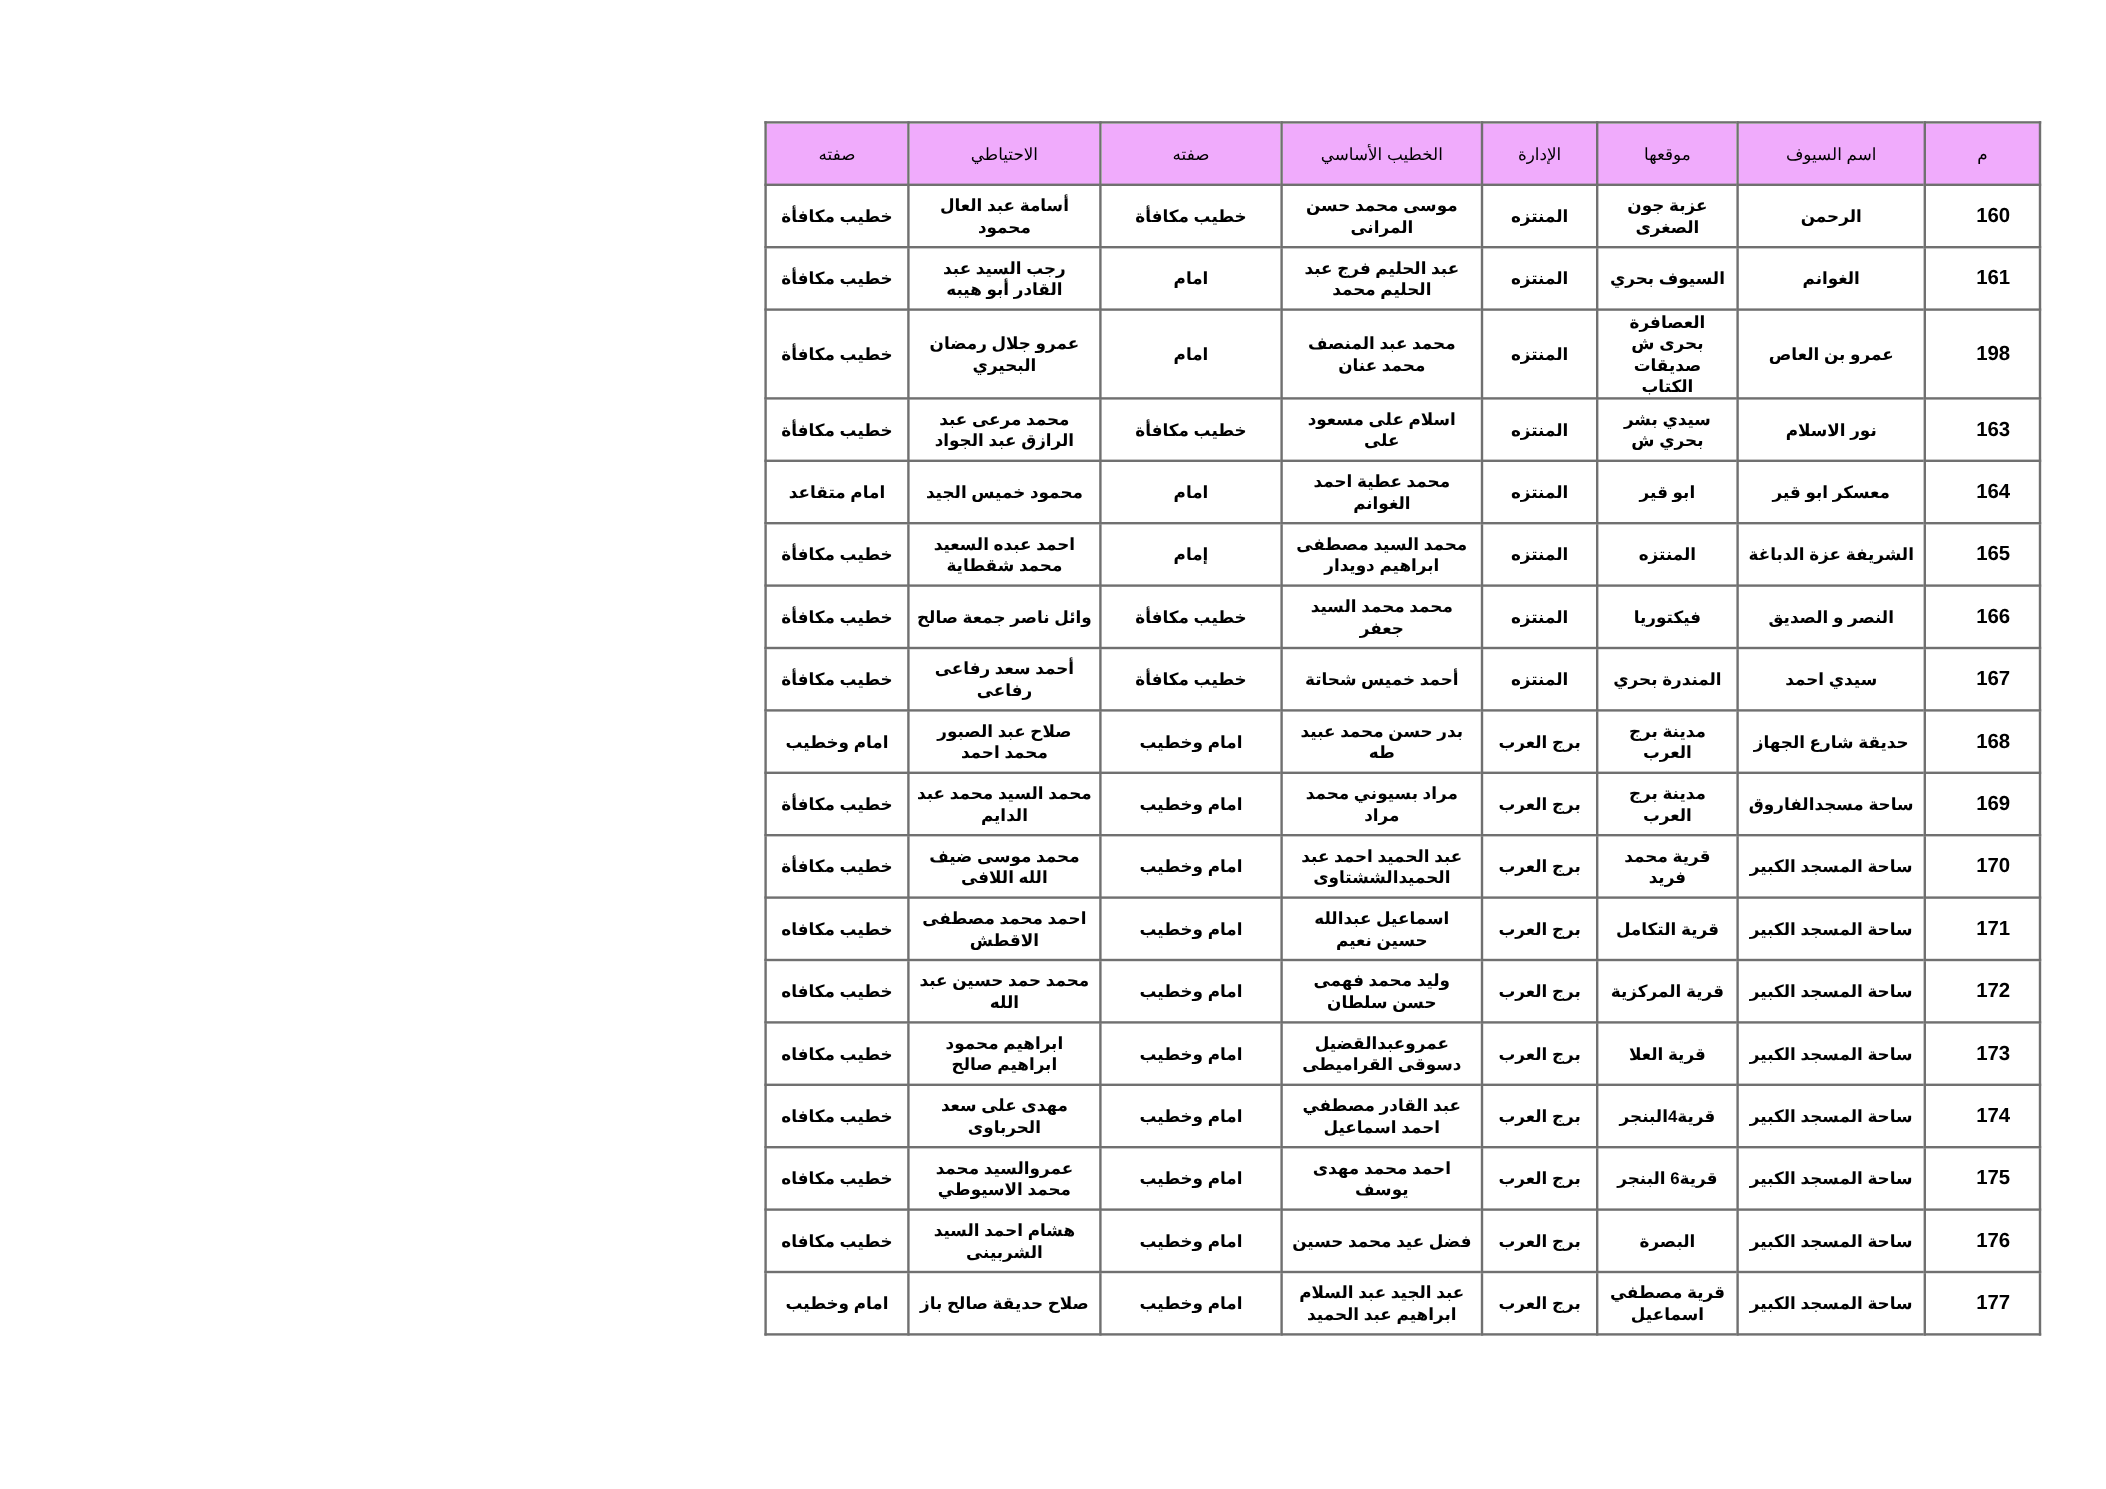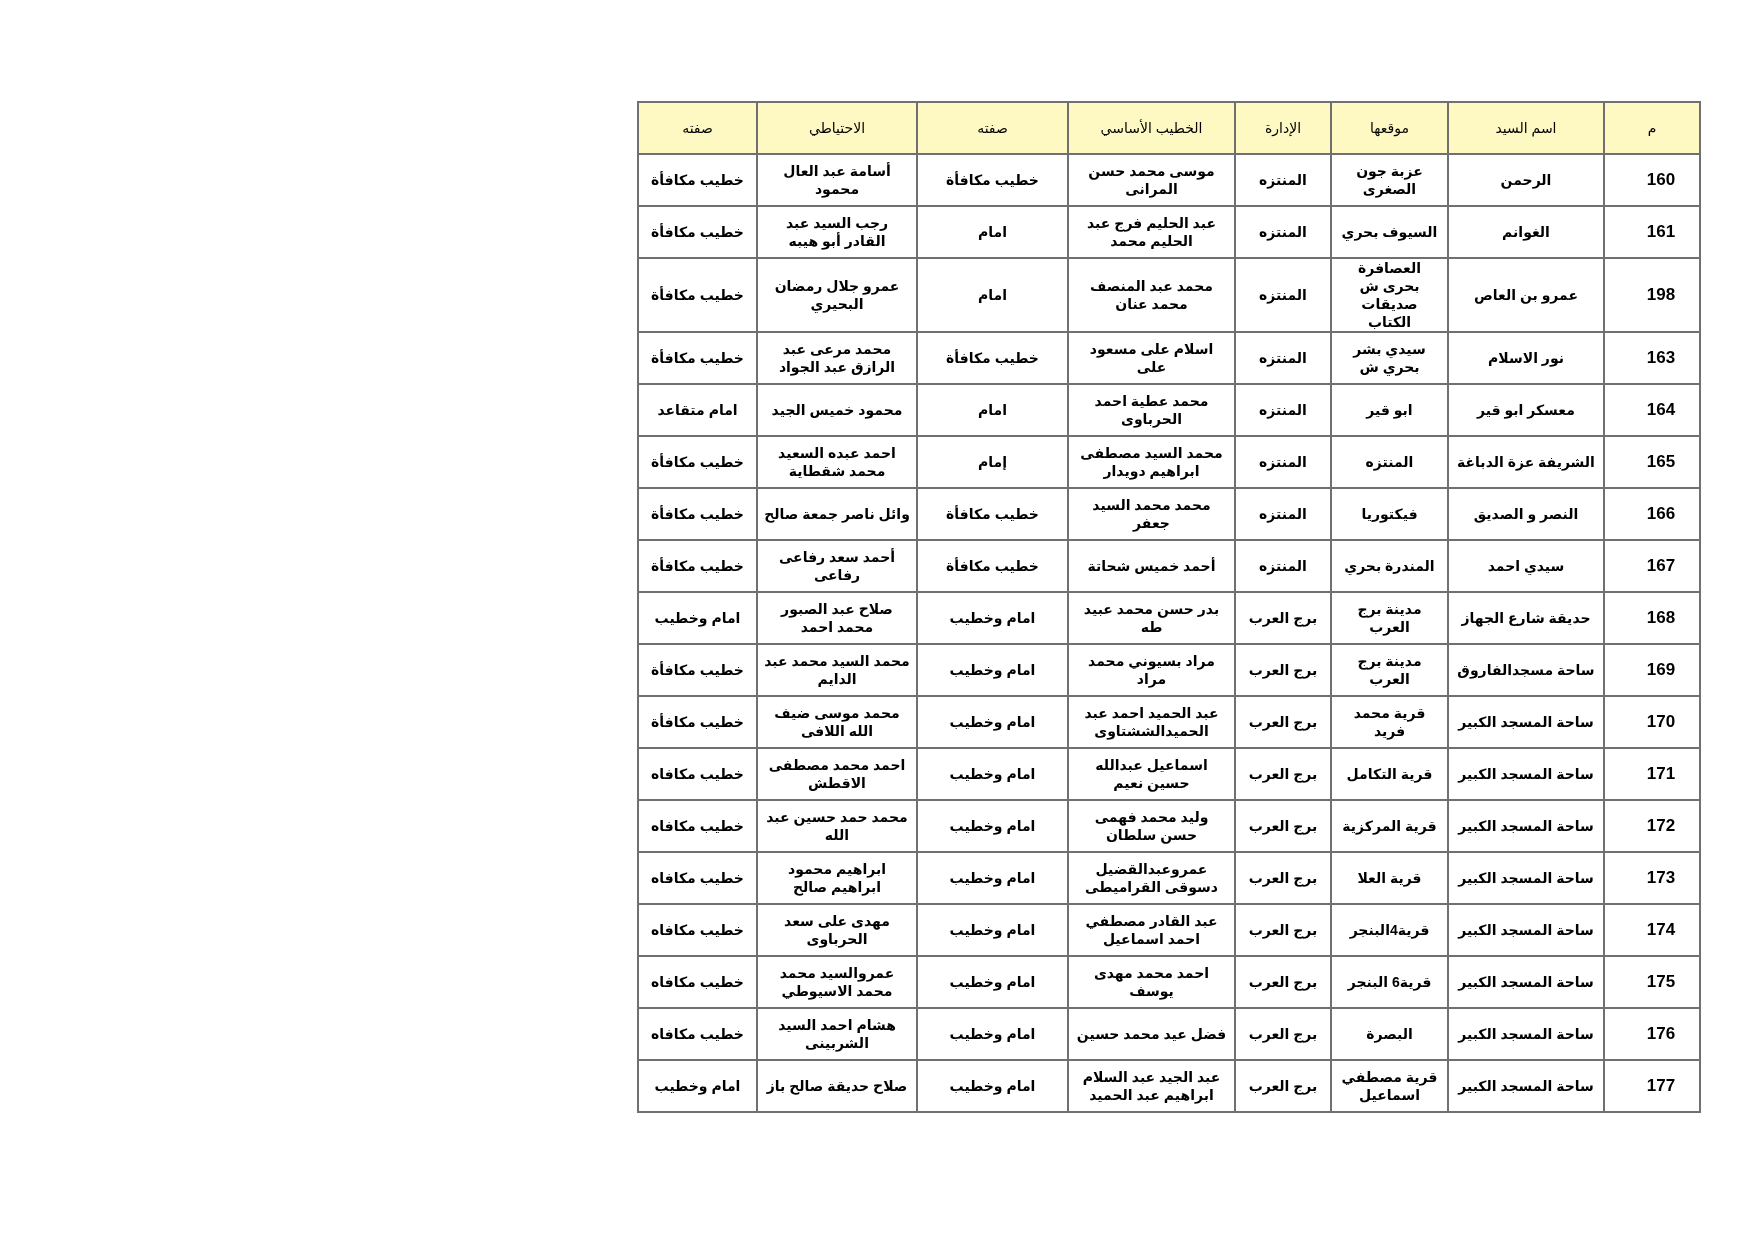--- a/index.html
+++ b/index.html
@@ -33,21 +33,21 @@
       border: 2px solid #707070;
       text-align: center;
       vertical-align: middle;
       padding: 0 6px;
       color: #000000;
       font-size: 14px;
       line-height: 18px;
       overflow: hidden;
     }
     table.roster thead th {
-      background: #fef9c3;
+      background: #f0abfc;
       font-weight: normal;
       height: 50px;
     }
     table.roster tbody td {
       height: 50px;
       font-weight: bold;
       background: #ffffff;
     }
     table.roster tbody td.num {
       font-size: 17px;
@@ -79,21 +79,21 @@
       <col style="width:117px">
       <col style="width:96px">
       <col style="width:167px">
       <col style="width:151px">
       <col style="width:160px">
       <col style="width:119px">
     </colgroup>
     <thead>
       <tr>
         <th>م</th>
-        <th>اسم السيد</th>
+        <th>اسم السيوف</th>
         <th>موقعها</th>
         <th>الإدارة</th>
         <th>الخطيب الأساسي</th>
         <th>صفته</th>
         <th>الاحتياطي</th>
         <th>صفته</th>
       </tr>
     </thead>
     <tbody id="roster-body">
         <tr>
@@ -134,21 +134,21 @@
           <td><span class="cell-text">اسلام على مسعود على</span></td>
           <td><span class="cell-text">خطيب مكافأة</span></td>
           <td><span class="cell-text">محمد مرعى عبد الرازق عبد الجواد</span></td>
           <td><span class="cell-text">خطيب مكافأة</span></td>
         </tr>
         <tr>
           <td class="num"><span class="cell-text">164</span></td>
           <td><span class="cell-text">معسكر ابو قير</span></td>
           <td><span class="cell-text">ابو قير</span></td>
           <td><span class="cell-text">المنتزه</span></td>
-          <td><span class="cell-text">محمد عطية  احمد الحرباوى</span></td>
+          <td><span class="cell-text">محمد عطية  احمد الغوانم</span></td>
           <td><span class="cell-text">امام</span></td>
           <td><span class="cell-text">محمود خميس الجيد</span></td>
           <td><span class="cell-text">امام متقاعد</span></td>
         </tr>
         <tr>
           <td class="num"><span class="cell-text">165</span></td>
           <td><span class="cell-text">الشريفة عزة الدباغة</span></td>
           <td><span class="cell-text">المنتزه</span></td>
           <td><span class="cell-text">المنتزه</span></td>
           <td><span class="cell-text">محمد السيد مصطفى ابراهيم دويدار</span></td>

